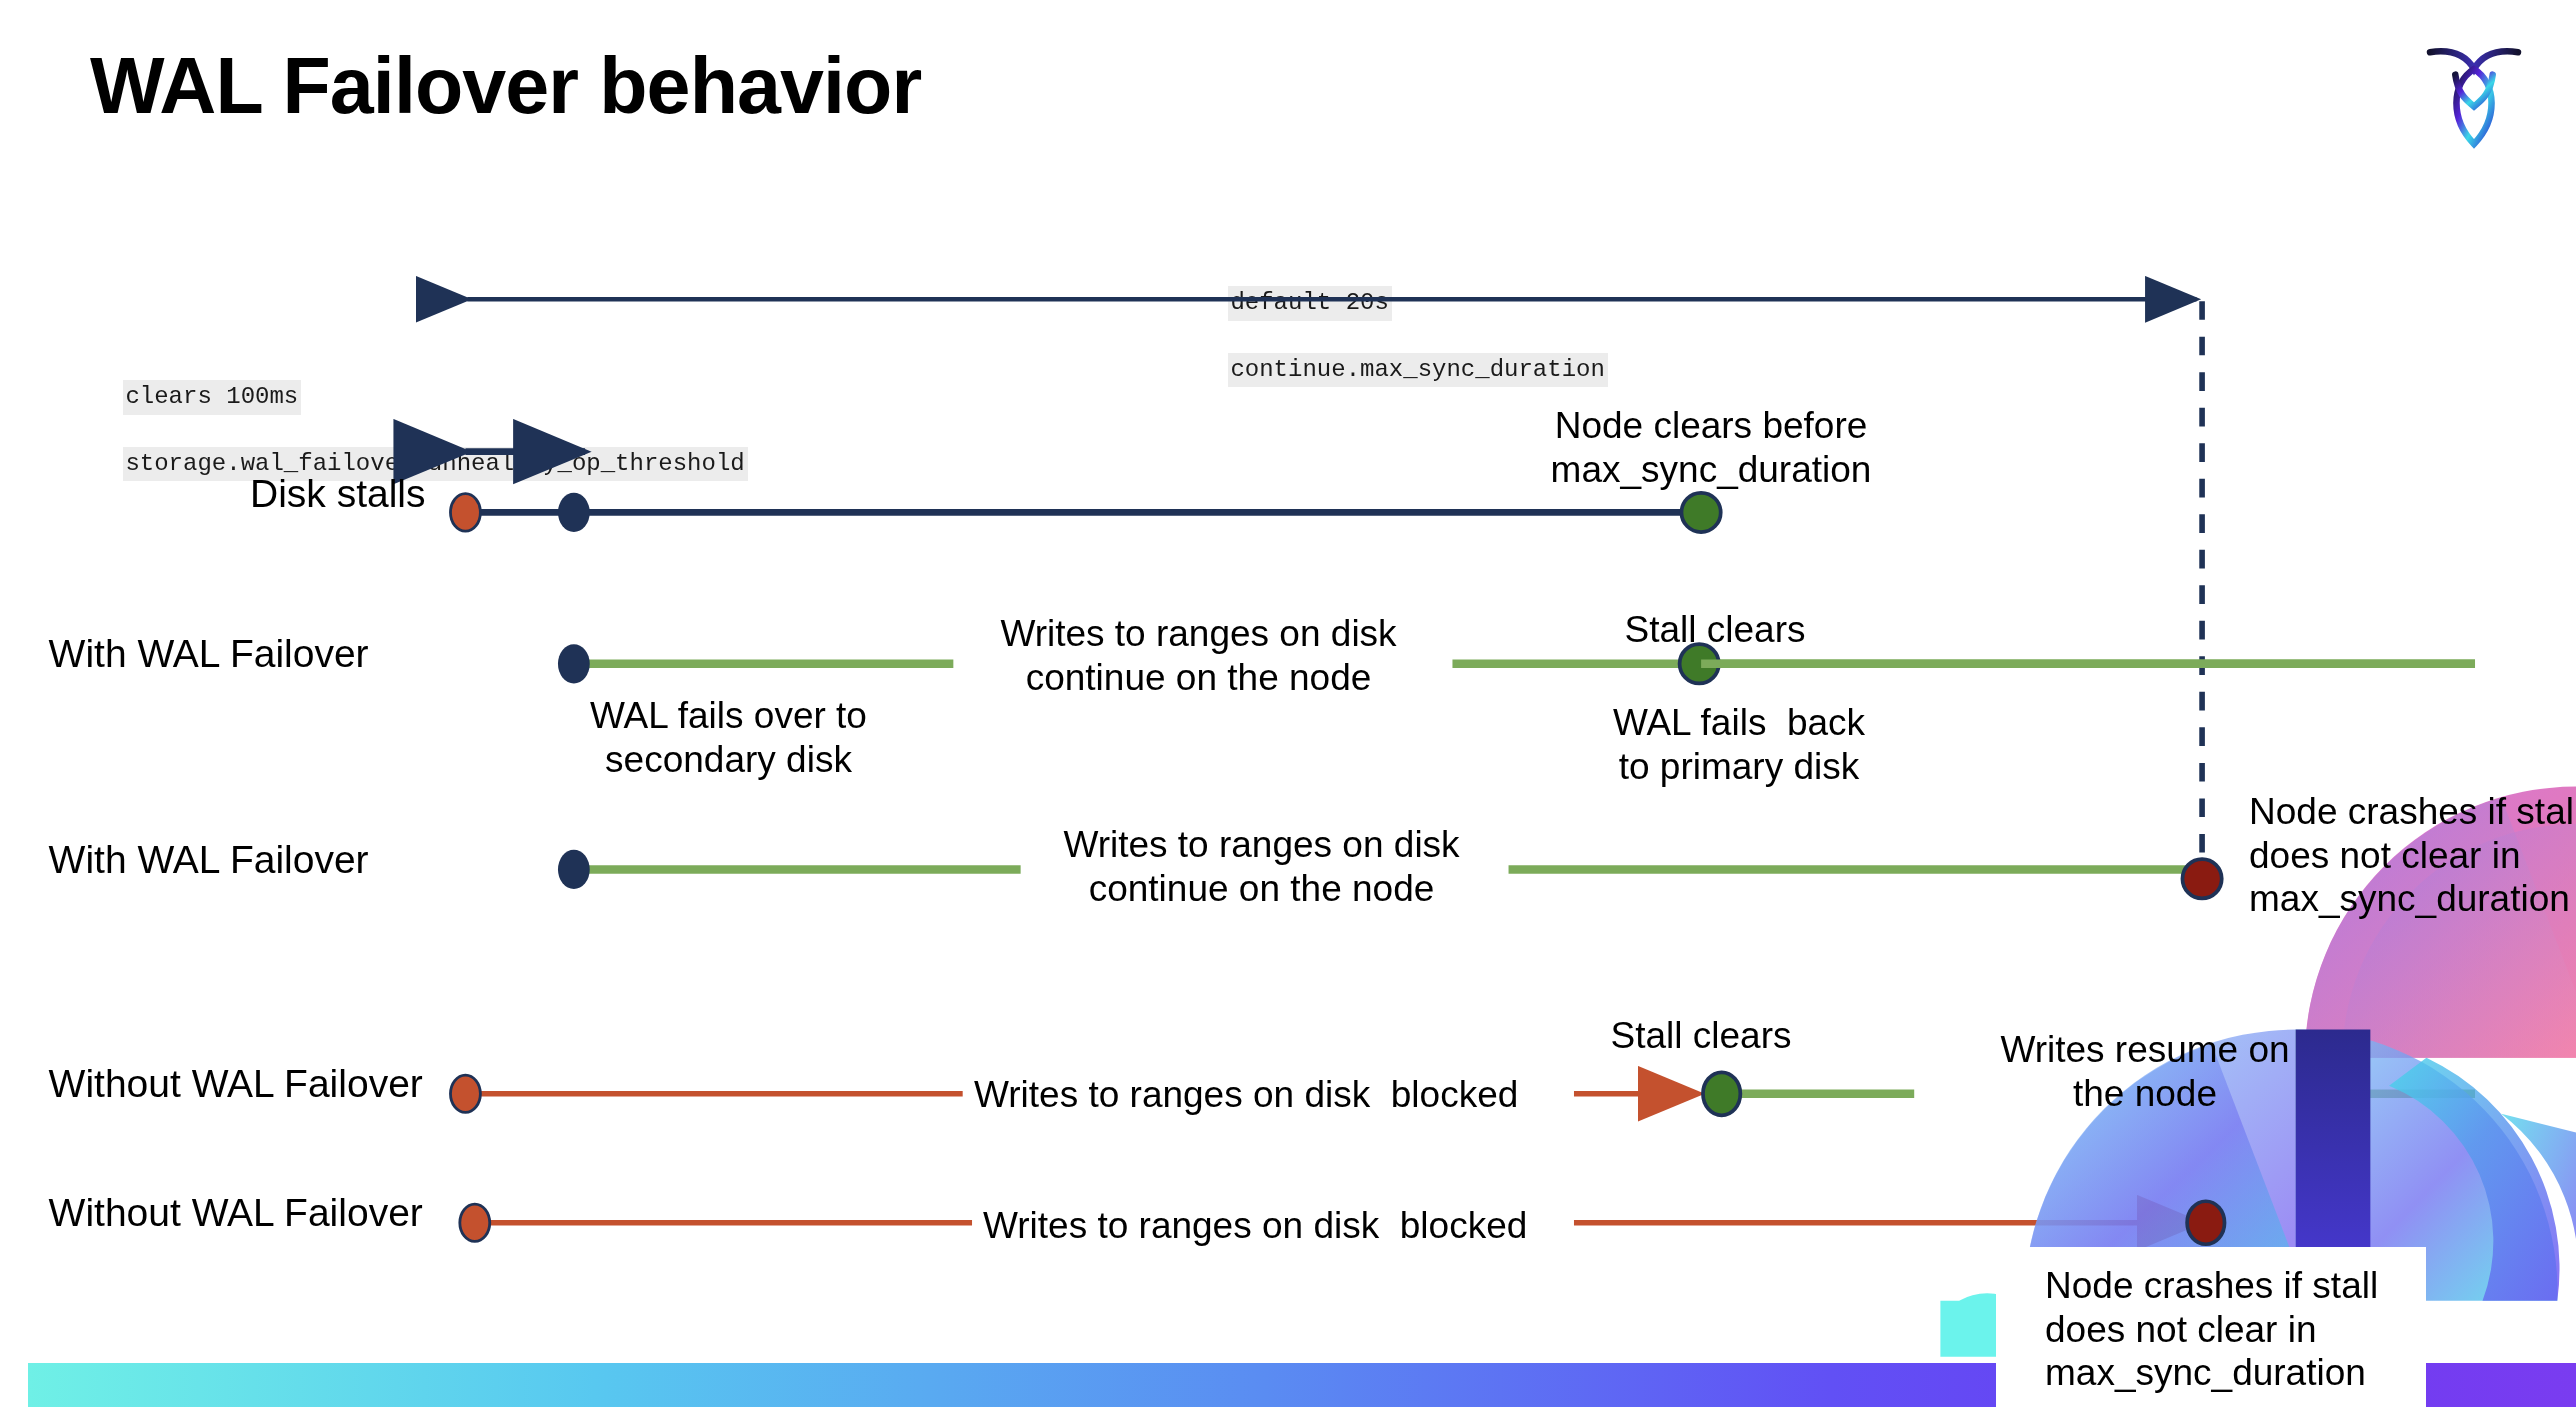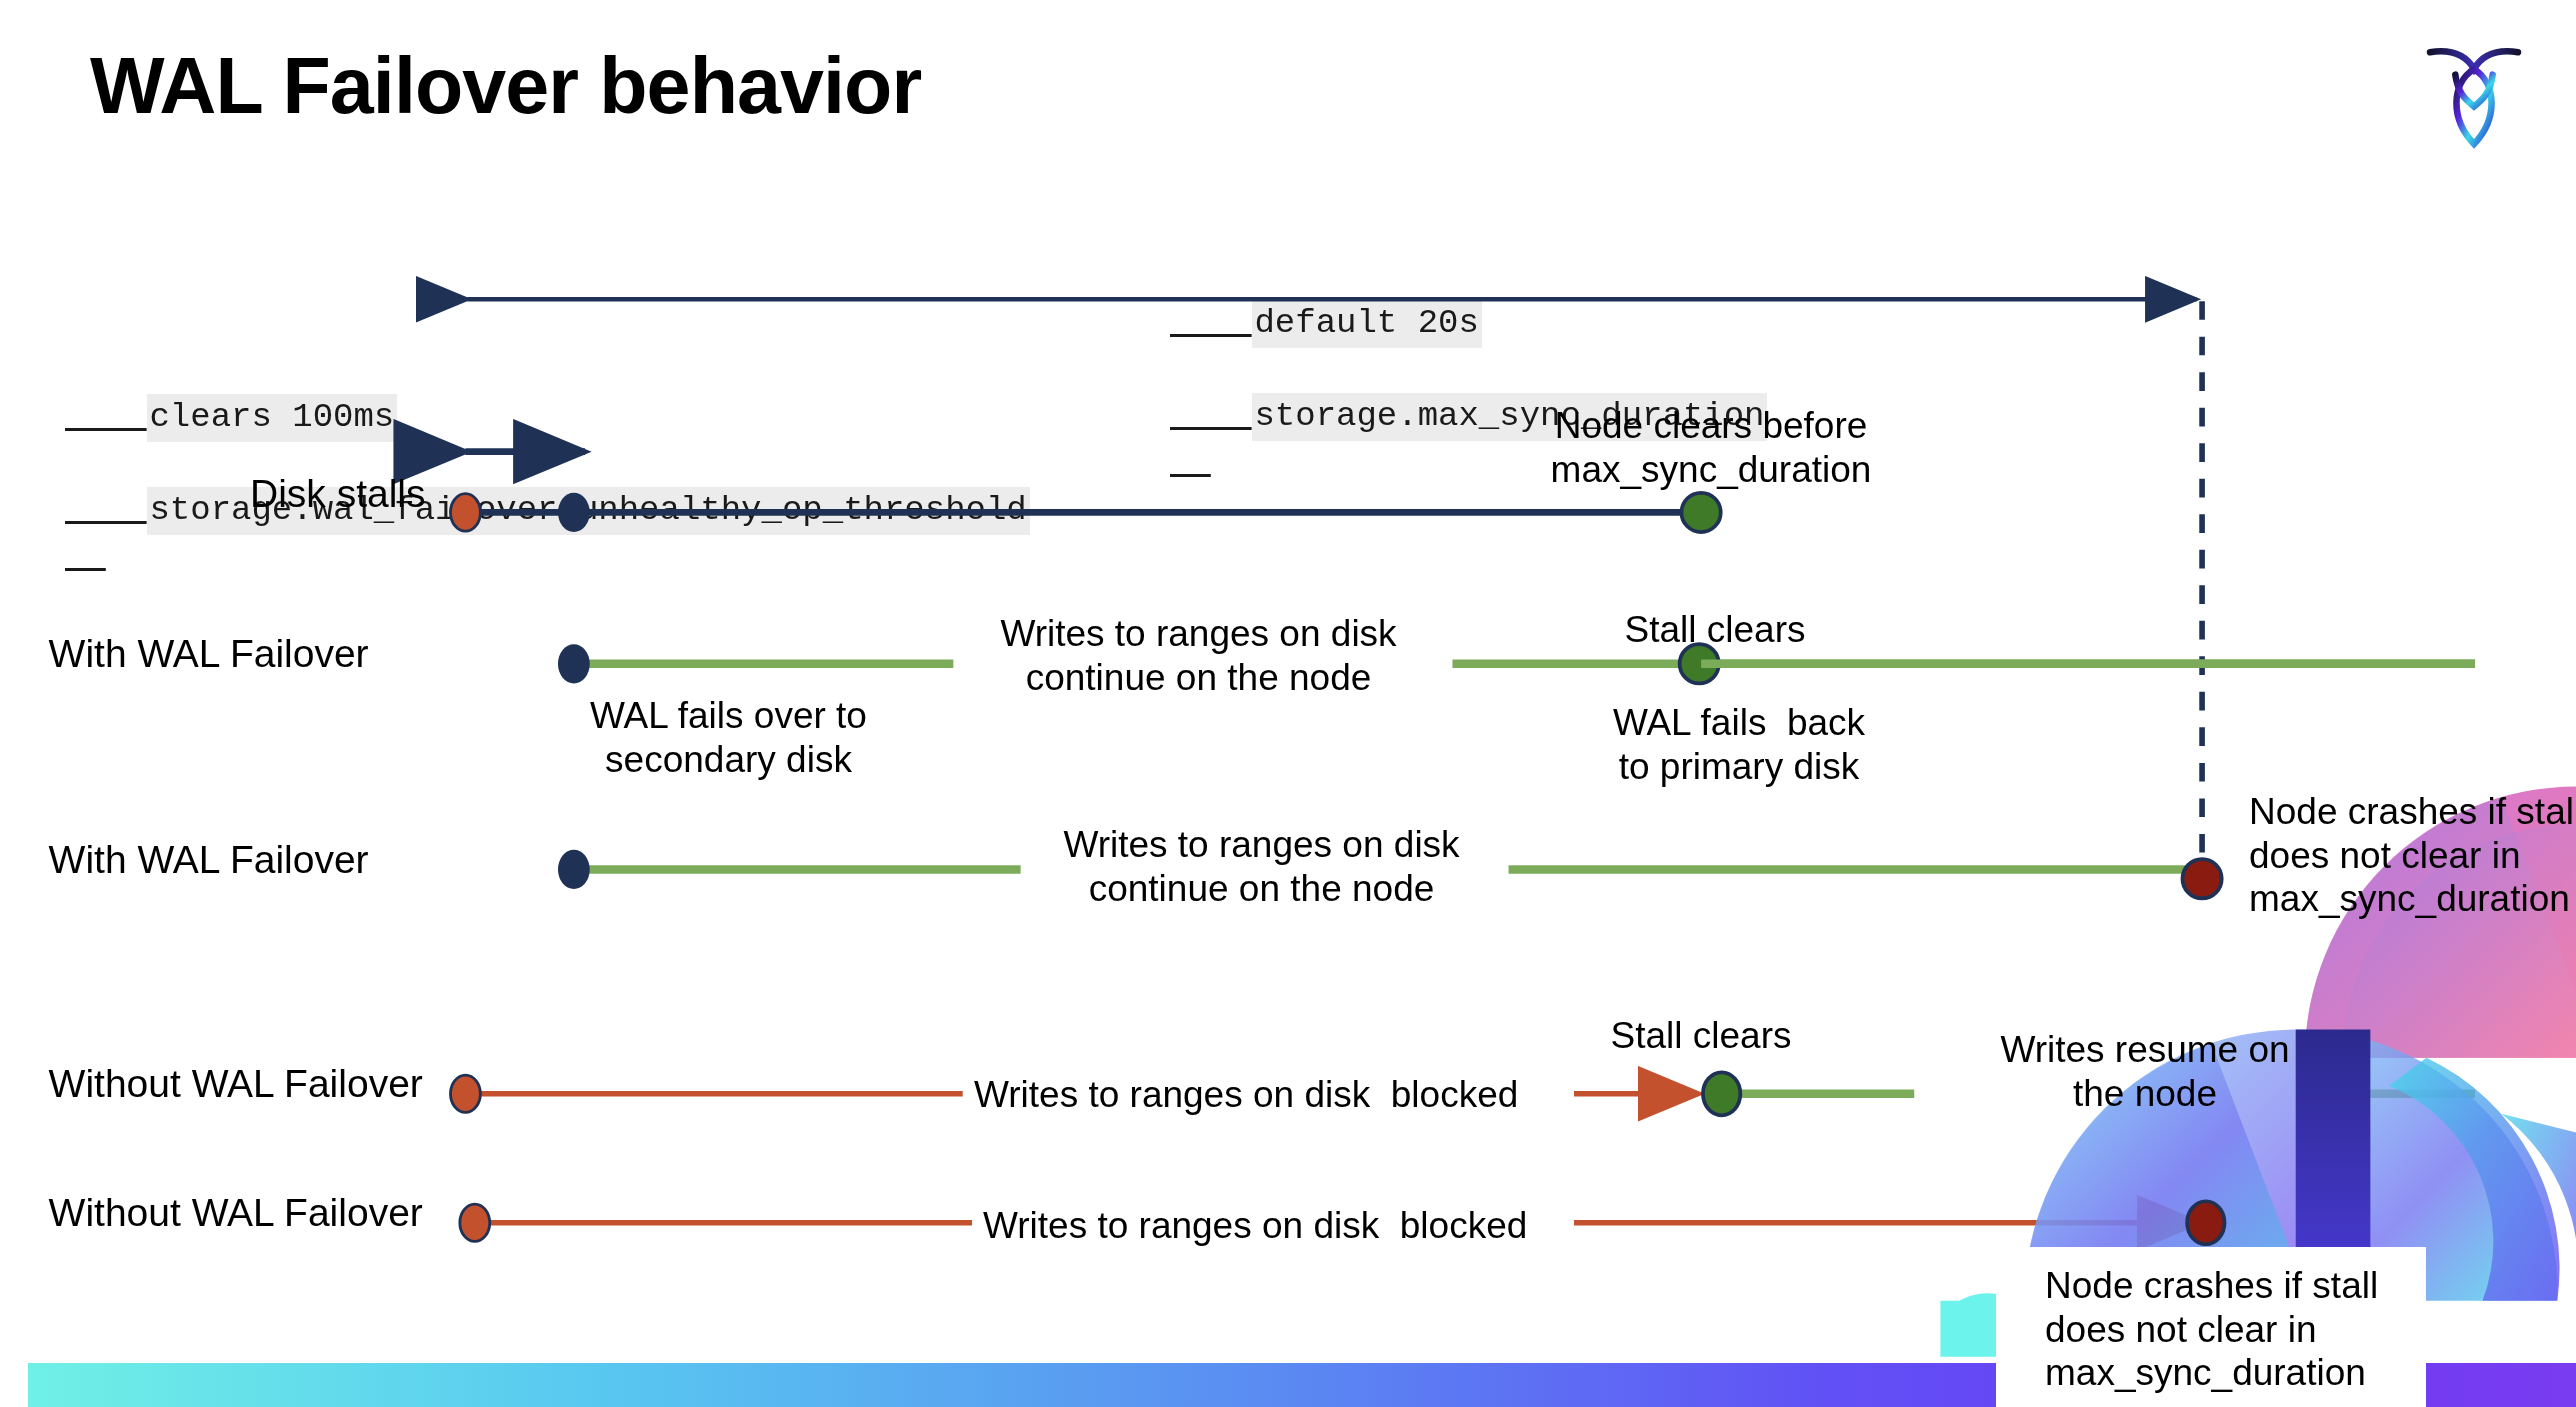--- a/index.html
+++ b/index.html
@@ -28,23 +28,22 @@
     position:absolute;color:#000;font-size:37px;line-height:1.18;
     font-family:"Liberation Sans", sans-serif;
     white-space:pre;
   }
   .lbl.center{text-align:center;}
   .lbl.left{text-align:left;}
 
   .mono{
     position:absolute;
     font-family:"Liberation Mono", monospace;
-    font-size:34px;line-height:1.35;color:#1a1a1a;
+    font-size:24px;line-height:1.35;color:#1a1a1a;
     white-space:pre;
-    text-decoration:underline;
   }
   .mono span{background:#ececec;padding:0.9px 2.8px;display:inline-block;}
 
   
   #diagram-canvas{position:absolute;left:0;top:0;width:2576px;height:1408px;}
 
   
   .row-label{position:absolute;font-size:39px;color:#000;white-space:nowrap;}
 
   
@@ -77,21 +76,21 @@
       </defs>
       <path d="M18 28 C44 24 58 34 65 46 C72 34 86 24 112 28" fill="none" stroke="url(#lg2)" stroke-width="7" stroke-linecap="round"></path>
       <path d="M65 46 C40 62 40 100 65 126 C90 100 90 62 65 46 Z" fill="none" stroke="url(#lg)" stroke-width="7"></path>
       <path d="M45 52 C48 74 58 80 65 86 C72 80 82 74 85 52" fill="none" stroke="url(#lg)" stroke-width="7" stroke-linecap="round"></path>
       <path d="M65 86 L65 126" fill="none" stroke="url(#lg)" stroke-width="7" stroke-linecap="round"></path>
     </svg>
   </div>
 
   <div class="mono" id="ann-max-sync" style="left:1142px;top:254px;">
     <span>default 20s</span><br>
-    <span>storage.max_sync_duration</span>
+    <span>continue.max_sync_duration</span>
   </div>
 
   <div class="mono" id="ann-unhealthy" style="left:37px;top:348px;">
     <span>clears 100ms</span><br>
     <span>storage.wal_failover.unhealthy_op_threshold</span>
   </div>
 
   <svg id="diagram-canvas" viewBox="0 0 2756 1506" width="2576" height="1408">
     <defs>
       <marker id="navyArrowR" markerWidth="14" markerHeight="14" refX="11" refY="5" orient="auto">

